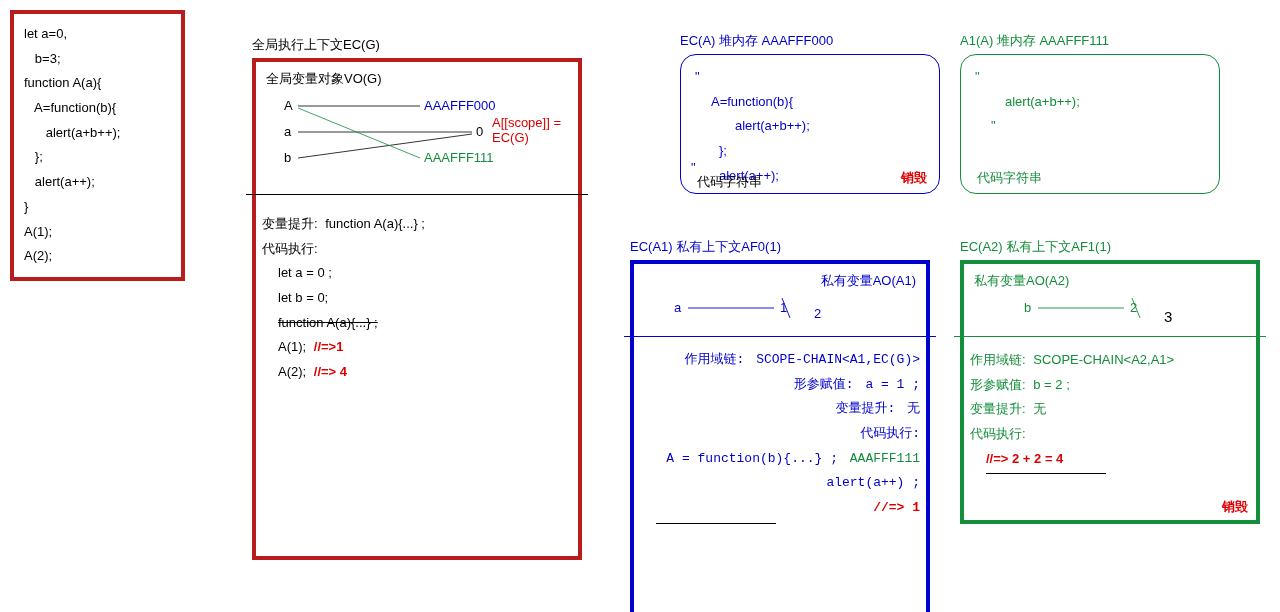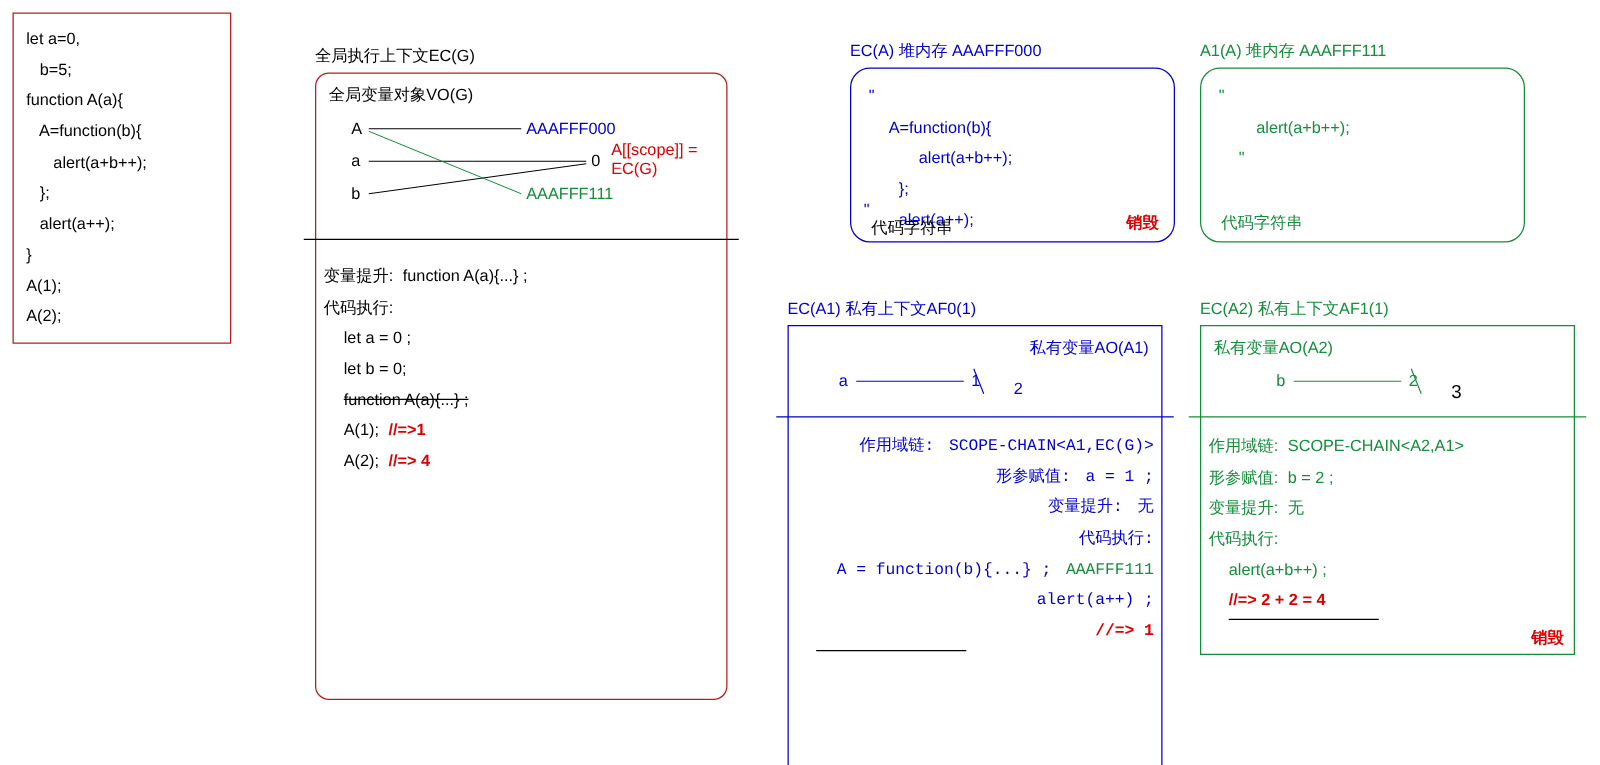--- a/index.html
+++ b/index.html
@@ -8,53 +8,53 @@
     padding: 8px;
     font-family: "Helvetica Neue", Arial, sans-serif;
     font-size: 13px;
     width: 1280px;
     height: 612px;
     position: relative;
     background: #fff;
     color: #000;
   }
   .panel { position: absolute; }
-  .box { border: 1px solid #b91c1c; padding: 8px 10px; }
+  .box { border: 4px solid #b91c1c; padding: 8px 10px; }
   .rbox { border: 1.5px solid; border-radius: 16px; padding: 10px 14px; }
   .line { line-height: 1.9; }
   .code .line { line-height: 1.9; font-family: inherit; }
   .blue { color: #0000cc; }
   .green { color: #138e3a; }
   .red { color: #d00; font-weight: bold; }
   .strike { text-decoration: line-through; }
   hr.rule { border: none; border-top: 1px solid #000; margin: 6px -10px 8px -10px; }
   .title { margin-bottom: 4px; }
   .abs { position: absolute; }
   .small-underline { border-bottom: 1.5px solid #000; width: 120px; margin-top: 2px; }
   svg.overlay { position: absolute; top: 0; left: 0; pointer-events: none; }
 </style>
 </head>
 <body>
 
 <div class="panel box code" style="left:10px; top:10px; width:175px;">
   <div class="line">let a=0,</div>
-  <div class="line" style="white-space:pre;">   b=5;</div>
+  <div class="line" style="white-space:pre;">   b=3;</div>
   <div class="line">function A(a){</div>
   <div class="line" style="white-space:pre;">   A=function(b){</div>
   <div class="line" style="white-space:pre;">      alert(a+b++);</div>
   <div class="line" style="white-space:pre;">   };</div>
   <div class="line" style="white-space:pre;">   alert(a++);</div>
   <div class="line">}</div>
   <div class="line">A(1);</div>
   <div class="line">A(2);</div>
 </div>
 
 <div class="panel" style="left:252px; top:36px; width:330px;">
   <div class="title">全局执行上下文EC(G)</div>
-  <div class="box" style="height:502px; position:relative;border-radius:11px;">
+  <div class="box" style="height:502px; position:relative;">
     <div>全局变量对象VO(G)</div>
 
     <div class="abs" style="left:28px; top:36px;">A</div>
     <div class="abs" style="left:28px; top:62px;">a</div>
     <div class="abs" style="left:28px; top:88px;">b</div>
 
     <div class="abs blue" style="left:168px; top:36px;">AAAFFF000</div>
     <div class="abs red" style="left:236px; top:36px; font-weight:normal;margin-top:17px;">A[[scope]] = EC(G)</div>
     <div class="abs" style="left:220px; top:62px;">0</div>
     <div class="abs green" style="left:168px; top:88px;">AAAFFF111</div>
@@ -169,19 +169,18 @@
       </div>
       <div class="line">
         <span>形参赋值:</span>
         <span style="margin-left:4px;">b = 2 ;</span>
       </div>
       <div class="line">
         <span>变量提升:</span>
         <span style="margin-left:4px;">无</span>
       </div>
       <div class="line">代码执行:</div>
-      <div class="line" style="padding-left:16px;">alert(a+b++) ;</div>
       <div class="line red" style="padding-left:16px;">//=&gt; 2 + 2 = 4</div>
       <div class="small-underline" style="margin-left:16px;"></div>
     </div>
     <span class="abs red" style="right:8px; bottom:4px;">销毁</span>
   </div>
 </div>
 
 </body></html>

